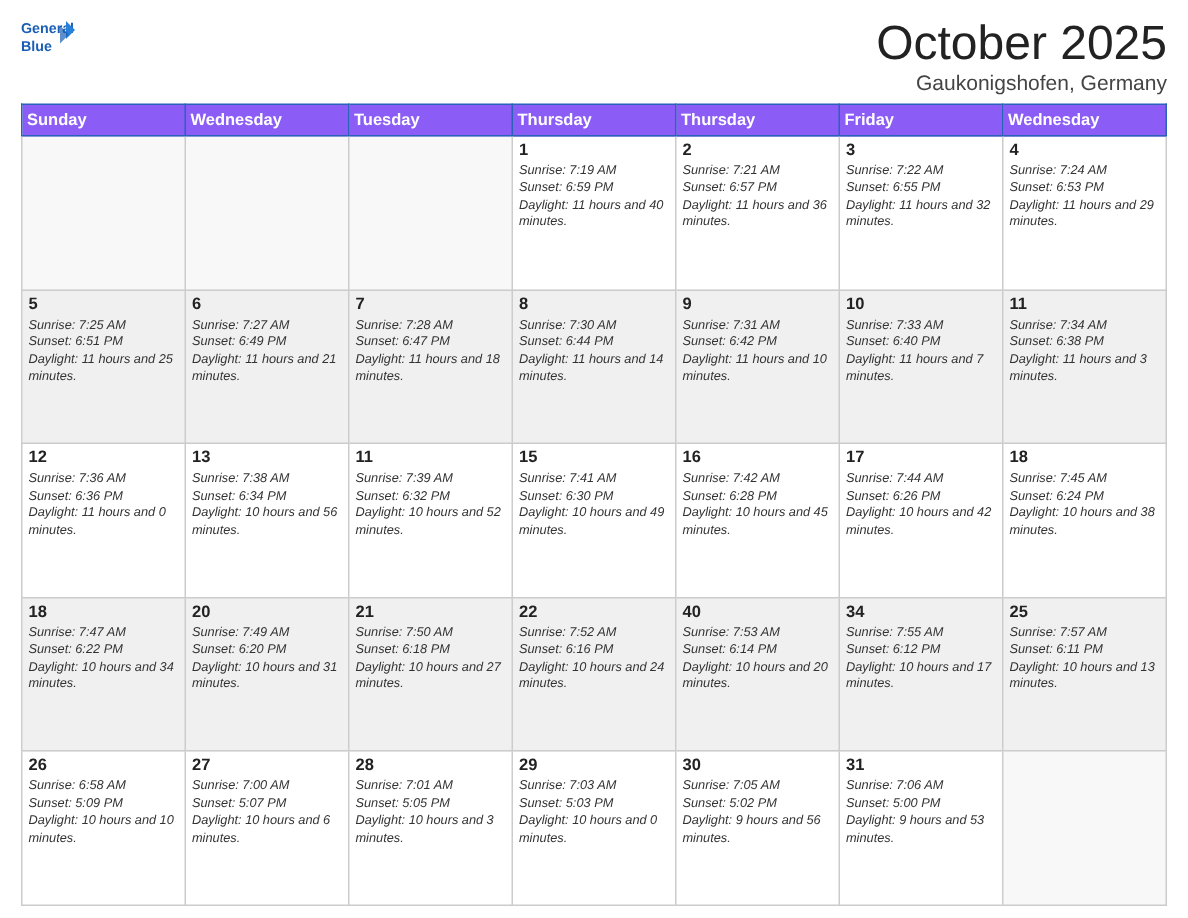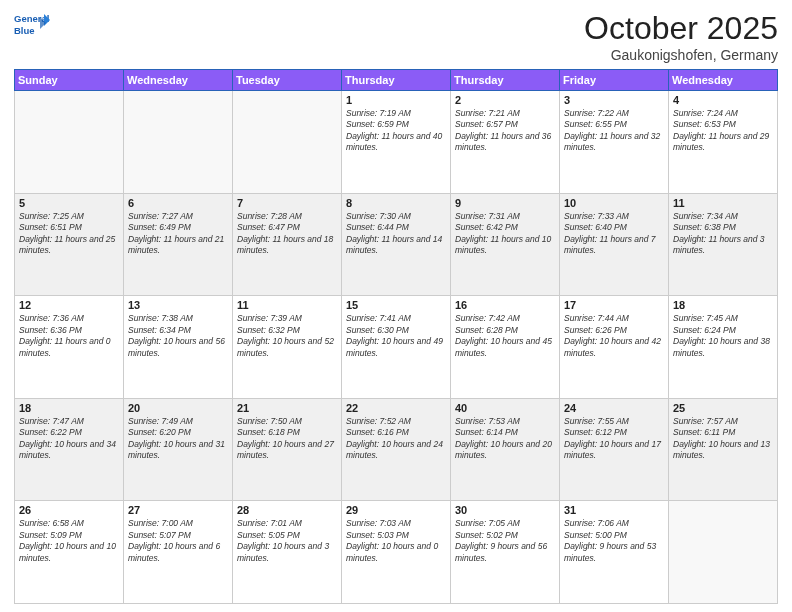--- a/index.html
+++ b/index.html
@@ -213,21 +213,21 @@
           </td>
           <td>
             <div class="day-number">22</div>
             <div class="day-info">Sunrise: 7:52 AM<br>Sunset: 6:16 PM<br>Daylight: 10 hours and 24 minutes.</div>
           </td>
           <td>
             <div class="day-number">40</div>
             <div class="day-info">Sunrise: 7:53 AM<br>Sunset: 6:14 PM<br>Daylight: 10 hours and 20 minutes.</div>
           </td>
           <td>
-            <div class="day-number">24</div>
+            <div class="day-number">34</div>
             <div class="day-info">Sunrise: 7:55 AM<br>Sunset: 6:12 PM<br>Daylight: 10 hours and 17 minutes.</div>
           </td>
           <td>
             <div class="day-number">25</div>
             <div class="day-info">Sunrise: 7:57 AM<br>Sunset: 6:11 PM<br>Daylight: 10 hours and 13 minutes.</div>
           </td>
         </tr>
         <tr>
           <td>
             <div class="day-number">26</div>

